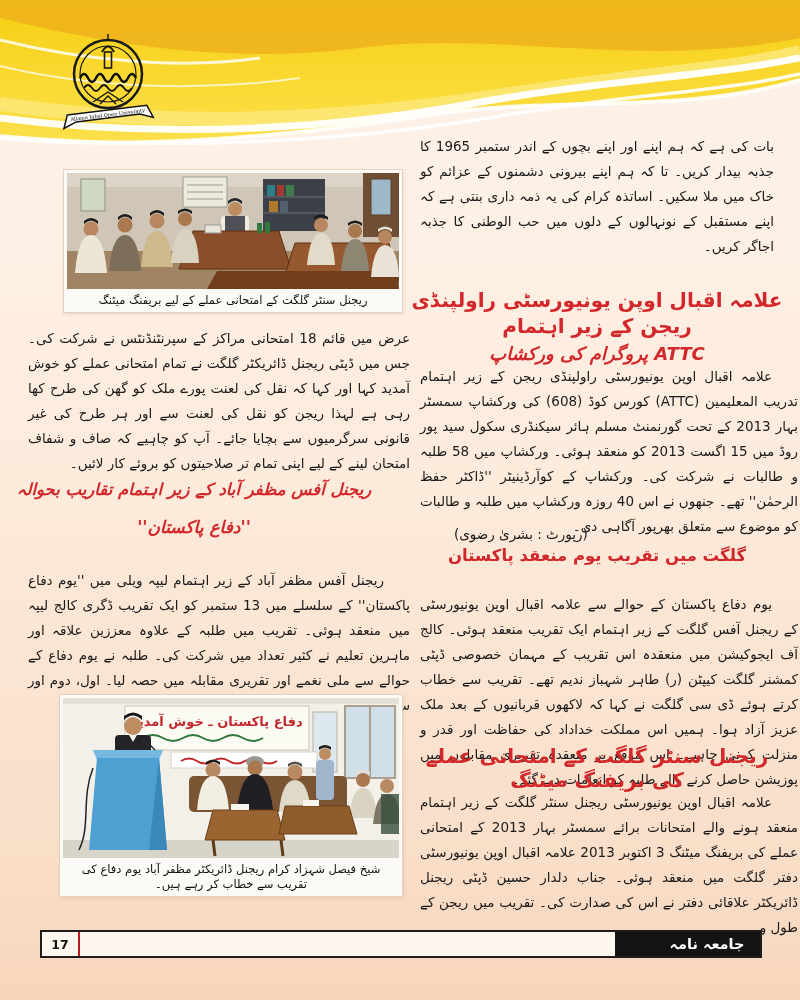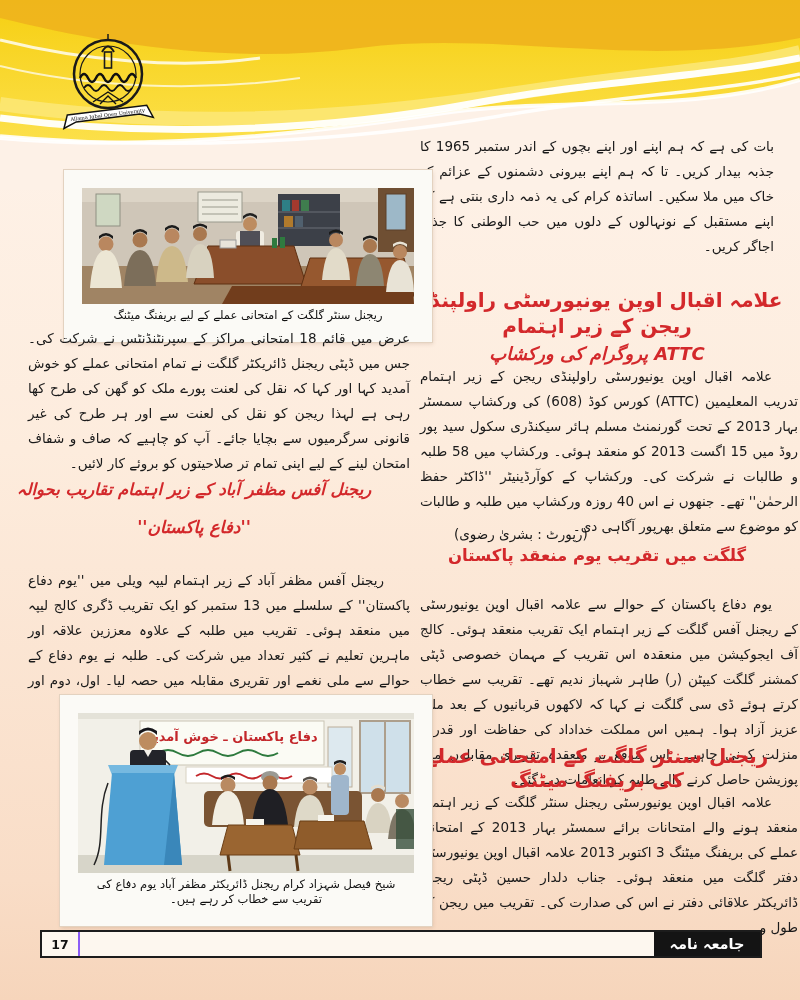--- a/index.html
+++ b/index.html
@@ -7,29 +7,29 @@
     position:relative;width:800px;height:1000px;overflow:hidden;
     background:linear-gradient(180deg,#fef4ec 0%,#fdecdd 45%,#f9ddc7 88%,#f6d5bb 100%);
     font-family:"DejaVu Sans",sans-serif;color:#161616;
   }
   .hdr-svg{position:absolute;left:0;top:0;width:800px;height:190px;display:block;}
   .logo{position:absolute;left:58px;top:26px;width:100px;height:112px;}
   .body-p{direction:rtl;text-align:justify;font-size:13.5px;line-height:25px;margin:12px;color:#1a1a1a;}
   .ind{text-indent:26px;}
   .red-head{color:#d3282b;font-weight:bold;text-align:center;direction:rtl;margin:0;}
   .abs{position:absolute;}
-  .photo-frame{position:absolute;background:#fbfaf6;padding:18px;box-shadow:0 0 0 1px #e3d2c0, 1px 2px 4px rgba(120,80,50,.18);}
+  .photo-frame{position:absolute;background:#fbfaf6;padding:3px;box-shadow:0 0 0 1px #e3d2c0, 1px 2px 4px rgba(120,80,50,.18);}
   .photo-frame svg{display:block;}
   .caption{font-size:11.5px;line-height:15px;text-align:center;direction:rtl;color:#111;padding:4px 2px 1px;}
   .report-line{direction:rtl;font-size:13.5px;text-align:left;padding-left:46px;color:#1a1a1a;}
   .footer-strip{position:absolute;left:40px;top:930px;width:722px;height:28px;border:2px solid #1c1c1c;background:#fdf7ef;box-sizing:border-box;}
-  .page-num{position:absolute;left:0;top:0;width:38px;height:100%;border-right:2px solid #8b5cf6;box-sizing:border-box;
+  .page-num{position:absolute;left:0;top:0;width:38px;height:100%;border-right:2px solid #b91c1c;box-sizing:border-box;
     display:flex;align-items:center;justify-content:center;font-size:12.5px;font-weight:bold;color:#111;background:#fdf7ef;}
   .journal-box{position:absolute;right:0;top:0;width:106px;height:100%;background:#141414;color:#fff;
-    display:flex;align-items:center;justify-content:center;font-size:14.5px;direction:rtl;font-weight:bold;}
+    display:flex;align-items:center;justify-content:center;font-size:14.5px;direction:rtl;font-weight:bold;padding-left:39px;}
 </style>
 </head>
 <body>
 
 <div class="page">
 
   <svg class="hdr-svg" viewBox="0 0 800 190" preserveAspectRatio="none">
     <defs>
       <linearGradient id="gy" x1="0" y1="0" x2="0" y2="1">
         <stop offset="0" stop-color="#f6cf12"></stop>

